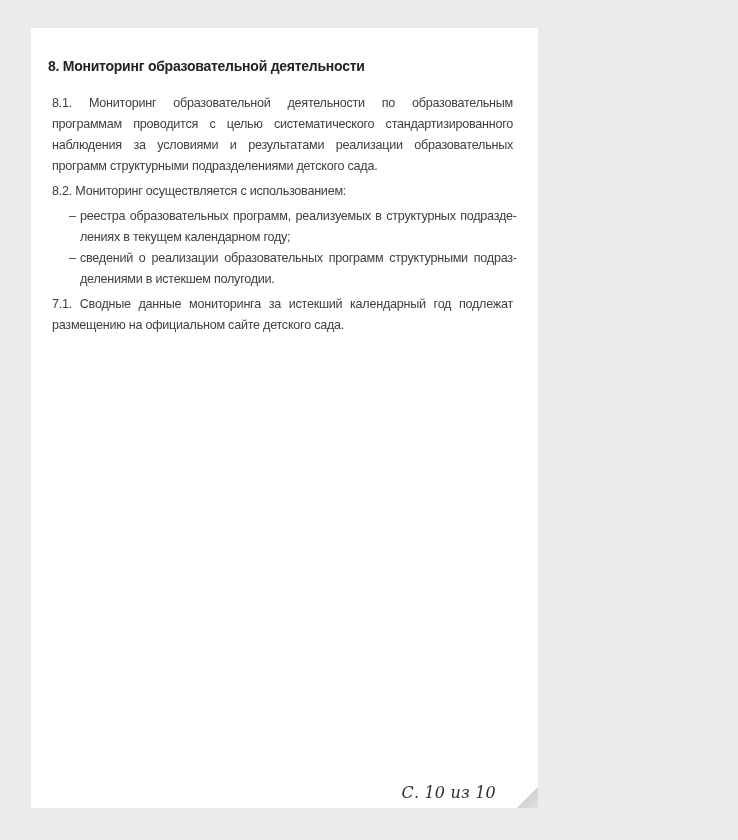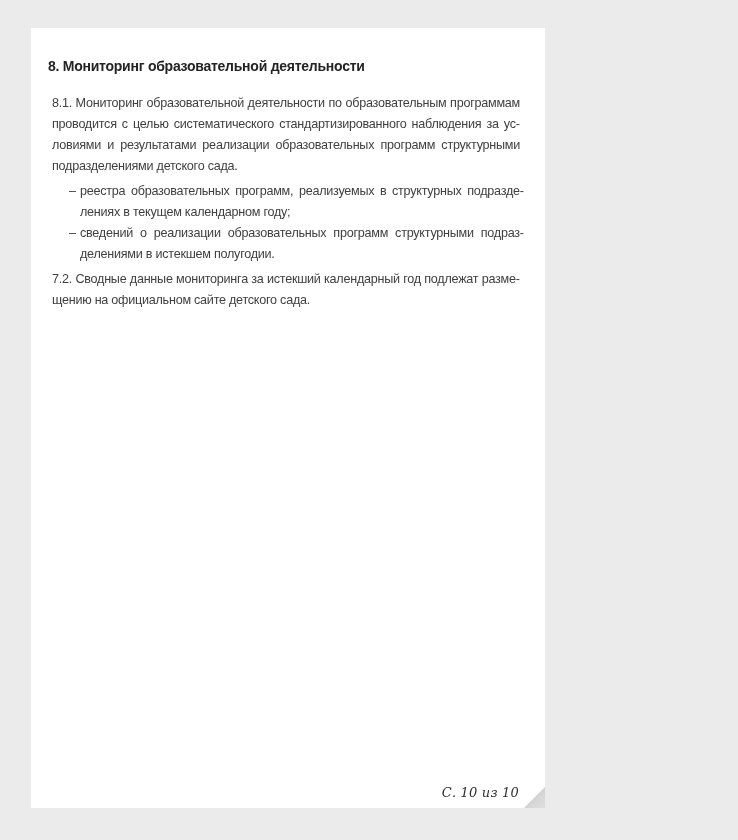--- a/index.html
+++ b/index.html
@@ -13,21 +13,20 @@
     background: var(--c-background, #ebebeb);
     font-family: "Liberation Sans", sans-serif;
     overflow: hidden;
   }
   .sheet {
     position: absolute;
     left: 31px;
     top: 28px;
     width: 507px;
     height: 780px;
-    padding-left: 7px;
   }
   .paper {
     position: absolute;
     inset: 0;
     background: var(--c-paper, #ffffff);
     clip-path: polygon(0 0, 100% 0, 100% calc(100% - 21px), calc(100% - 21px) 100%, 0 100%);
     filter: drop-shadow(0 1px 2px rgba(0,0,0,0.07)) drop-shadow(0 0 1px rgba(0,0,0,0.06));
   }
   .fold {
     position: absolute;
@@ -67,41 +66,42 @@
     position: relative;
     padding-left: 32px;
   }
   .list-item .marker {
     position: absolute;
     left: 21px;
     top: 0;
   }
   .page-footer {
     position: absolute;
-    right: 26px;
+    right: 42px;
     bottom: 8px;
     font-family: "DejaVu Serif", serif;
     font-style: italic;
-    font-size: 13px;
+    font-size: 16px;
     line-height: 14px;
     letter-spacing: 0.2px;
     color: var(--c-footer, #2f2f2f);
   }
 </style>
 </head>
 <body>
 
 <div class="canvas">
   <div class="sheet">
     <div class="paper"></div>
     <div class="content">
       <h1 class="heading">8. Мониторинг образовательной деятельности</h1>
       <div class="body-text" id="doc-body">
           <div class="para">8.1. Мониторинг образовательной деятельности по образовательным программам проводится с целью систематического стандартизированного наблюдения за ус­ловиями и результатами реализации образовательных программ структурными подразделениями детского сада.</div>
+          <div class="para">8.2. Мониторинг осуществляется с использованием:</div>
           <div class="list-item"><span class="marker">–</span><span>реестра образовательных программ, реализуемых в структурных подразде­лениях в текущем календарном году;</span></div>
           <div class="list-item"><span class="marker">–</span><span>сведений о реализации образовательных программ структурными подраз­делениями в истекшем полугодии.</span></div>
-          <div class="para">7.2. Сводные данные мониторинга за истекший календарный год подлежат разме­щению на официальном сайте детского сада.</div>
+          <div class="para">7.1. Сводные данные мониторинга за истекший календарный год подлежат разме­щению на официальном сайте детского сада.</div>
         </div>
       <div class="page-footer">С. 10 из 10</div>
     </div>
     <div class="fold"></div>
   </div>
 </div>
 
 </body></html>

